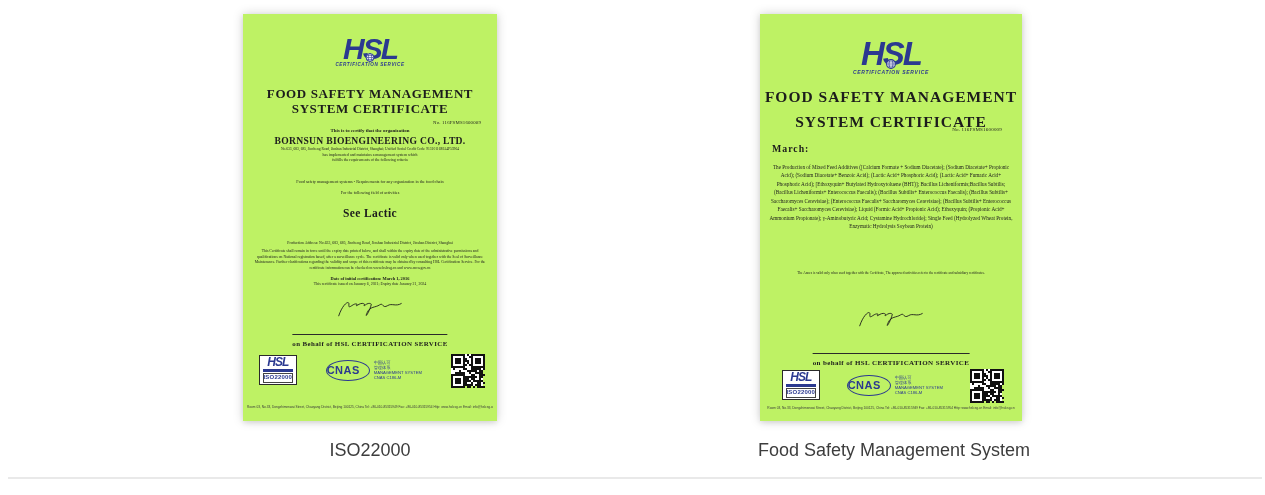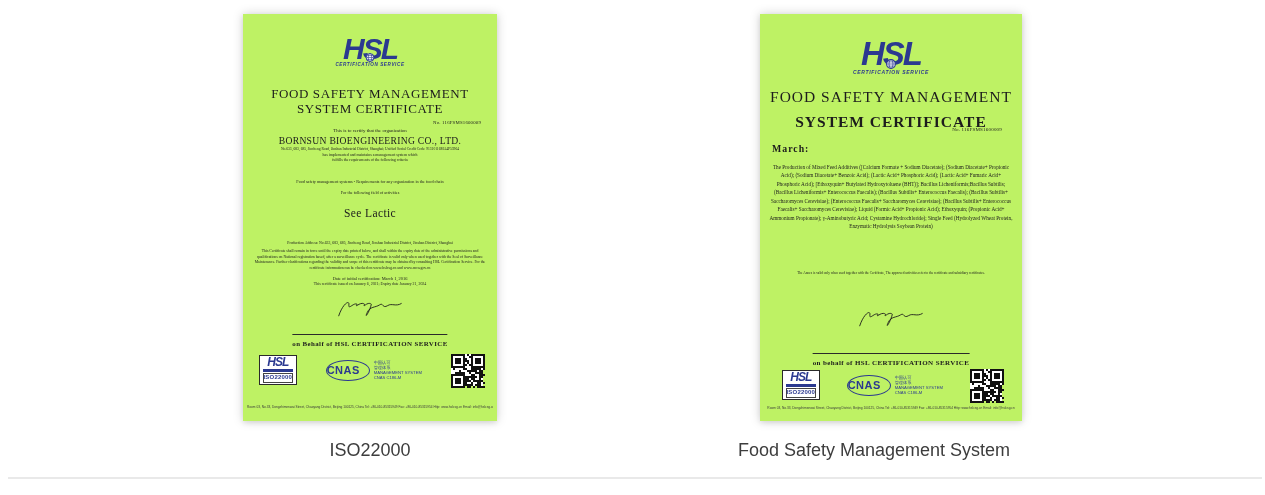--- a/index.html
+++ b/index.html
@@ -21,28 +21,28 @@
   .hsl-sub{font-family:"Liberation Sans",sans-serif;font-weight:bold;font-style:italic;
            color:var(--navy)}
   .hsl-globe{position:absolute;left:50%;transform:translateX(-50%)}
   .logo-lg .hsl-word{font-size:30px;line-height:27px}
   .logo-lg .hsl-sub{font-size:4.6px;letter-spacing:.6px}
   .logo-lg .hsl-globe{bottom:5px;width:9px;height:9px}
   .logo-xl .hsl-word{font-size:33px;line-height:30px}
   .logo-xl .hsl-sub{font-size:5px;letter-spacing:.7px}
   .logo-xl .hsl-globe{bottom:6px;width:10px;height:10px}
 
-  .cert-title{font-weight:normal;letter-spacing:.6px}
+  .cert-title{font-weight:bold;letter-spacing:.6px}
   .cl-title{top:73px;font-size:13px;line-height:14.5px}
   .cr-title1{top:74px;font-size:15.5px;letter-spacing:1px}
   .cr-title2{top:99px;font-size:15.5px;letter-spacing:1px;font-weight:bold}
 
   .cert-no{position:absolute;text-align:right;font-size:4.8px;letter-spacing:.2px}
 
-  .t-bold{font-weight:normal}
+  .t-bold{font-weight:bold}
   .legal{line-height:1.45}
 
   
   .sig{position:absolute;left:0;right:0;text-align:center}
   .sig svg{display:inline-block}
 
   .behalf{position:absolute;left:50%;transform:translateX(-50%);
           border-top:1px solid #2a2a2a;padding-top:5px;
           font-weight:bold;letter-spacing:.4px;white-space:nowrap}
 
@@ -66,21 +66,21 @@
 
   .qr{width:32px;height:32px;background:#fff}
 
   .cert-footer{position:absolute;left:4px;right:4px;text-align:center;font-size:3.2px;
                color:#3a3a3a;white-space:nowrap;overflow:hidden;
                font-family:"Liberation Sans",sans-serif}
 
   .caption{position:absolute;top:440px;text-align:center;
            font-family:"Liberation Sans",sans-serif;font-size:18px;color:#3d3d3d}
   .caption-left{left:243px;width:254px}
-  .caption-right{left:724px;width:300px}
+  .caption-right{left:744px;width:300px}
 
   .divider{position:absolute;left:8px;right:3px;top:477px;height:2px;background:#e9e9e9}
 </style>
 </head>
 <body>
 
 <div class="cert cert-left">
 
   <div class="row" style="top:21px">
     <div class="hsl-logo logo-lg">

